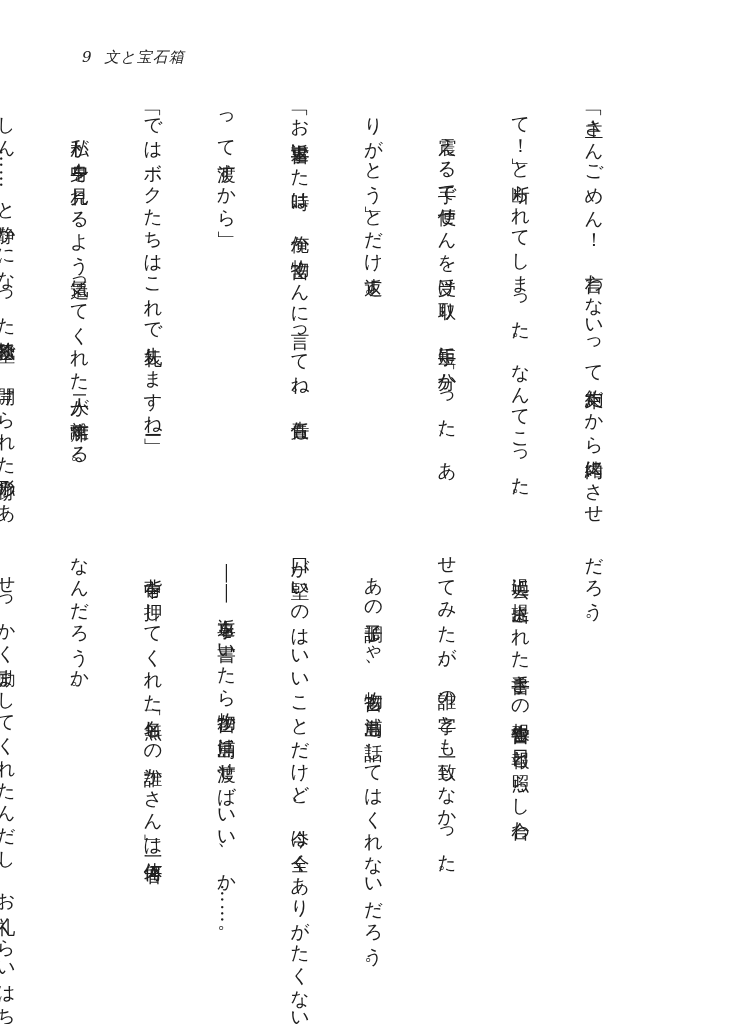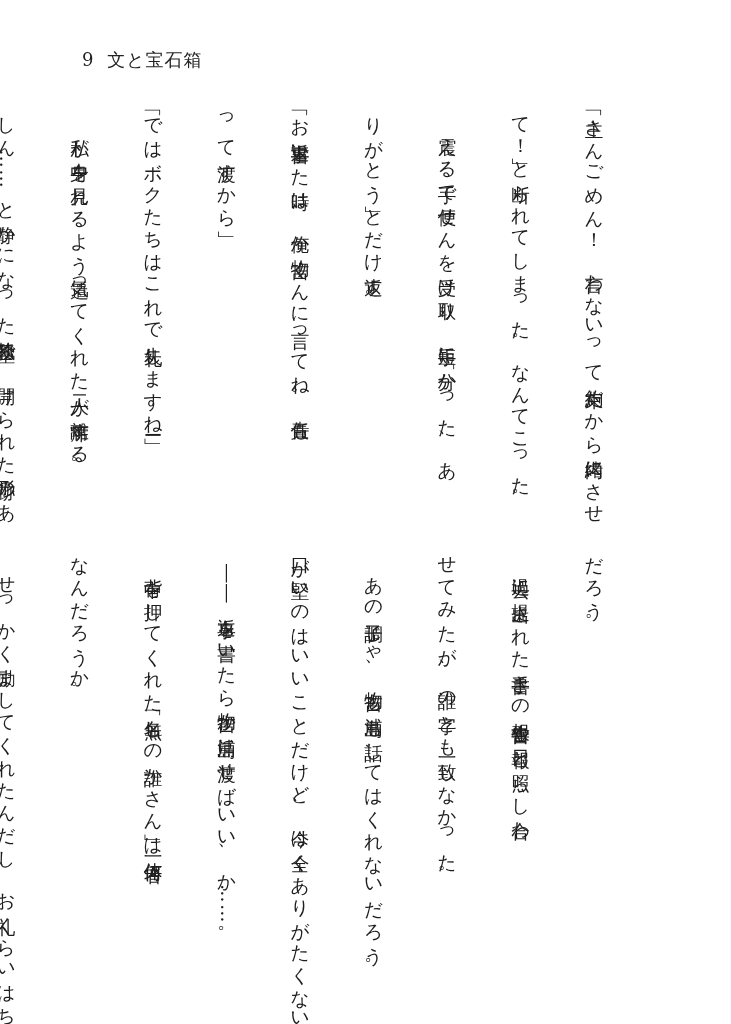--- a/index.html
+++ b/index.html
@@ -1,19 +1,19 @@
 <!DOCTYPE html>
 <html><head>
 <meta charset="utf-8">
 <style>
   html, body { margin: 0; padding: 0; background: #ffffff; }
   body { width: 731px; height: 1024px; position: relative; overflow: hidden;
          font-family: "DejaVu Serif", "Liberation Serif", serif; color: #1a1a1a; }
-  .running-head { position: absolute; left: 82px; top: 48px; font-size: 18px;
-                  letter-spacing: 1px; color: #222; white-space: nowrap; }
+  .running-head { position: absolute; left: 82px; top: 48px; font-size: 15px;
+                  letter-spacing: 1px; color: #222; white-space: nowrap; font-style: italic; }
   .running-head .num { margin-right: 6px; }
   .block { position: absolute; writing-mode: vertical-rl; font-size: 18.6px;
            line-height: 24.5px; letter-spacing: 1.4px; white-space: pre; color: #1e1e1e; }
   .block.top { right: 76px; top: 104px; height: 420px; }
   .block.bottom { right: 76px; top: 544px; height: 420px; }
   .col { display: block; }
 </style>
 </head>
 <body>
 

